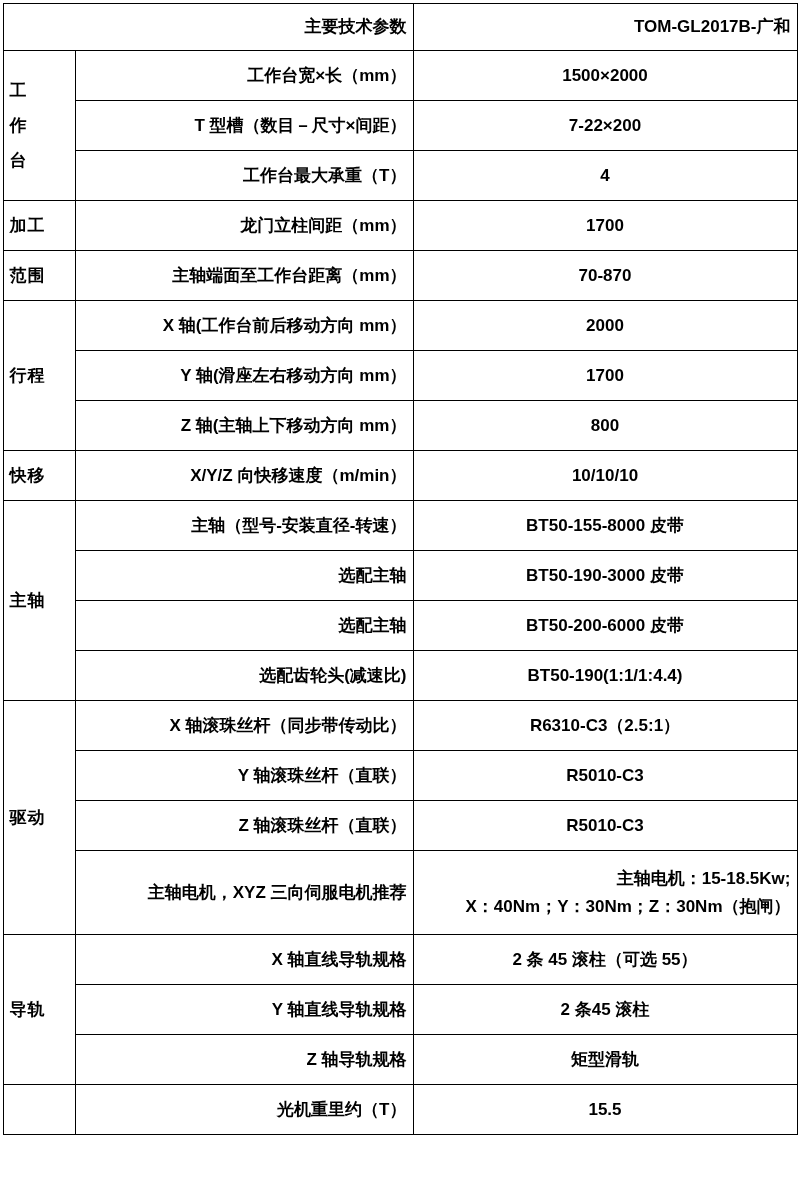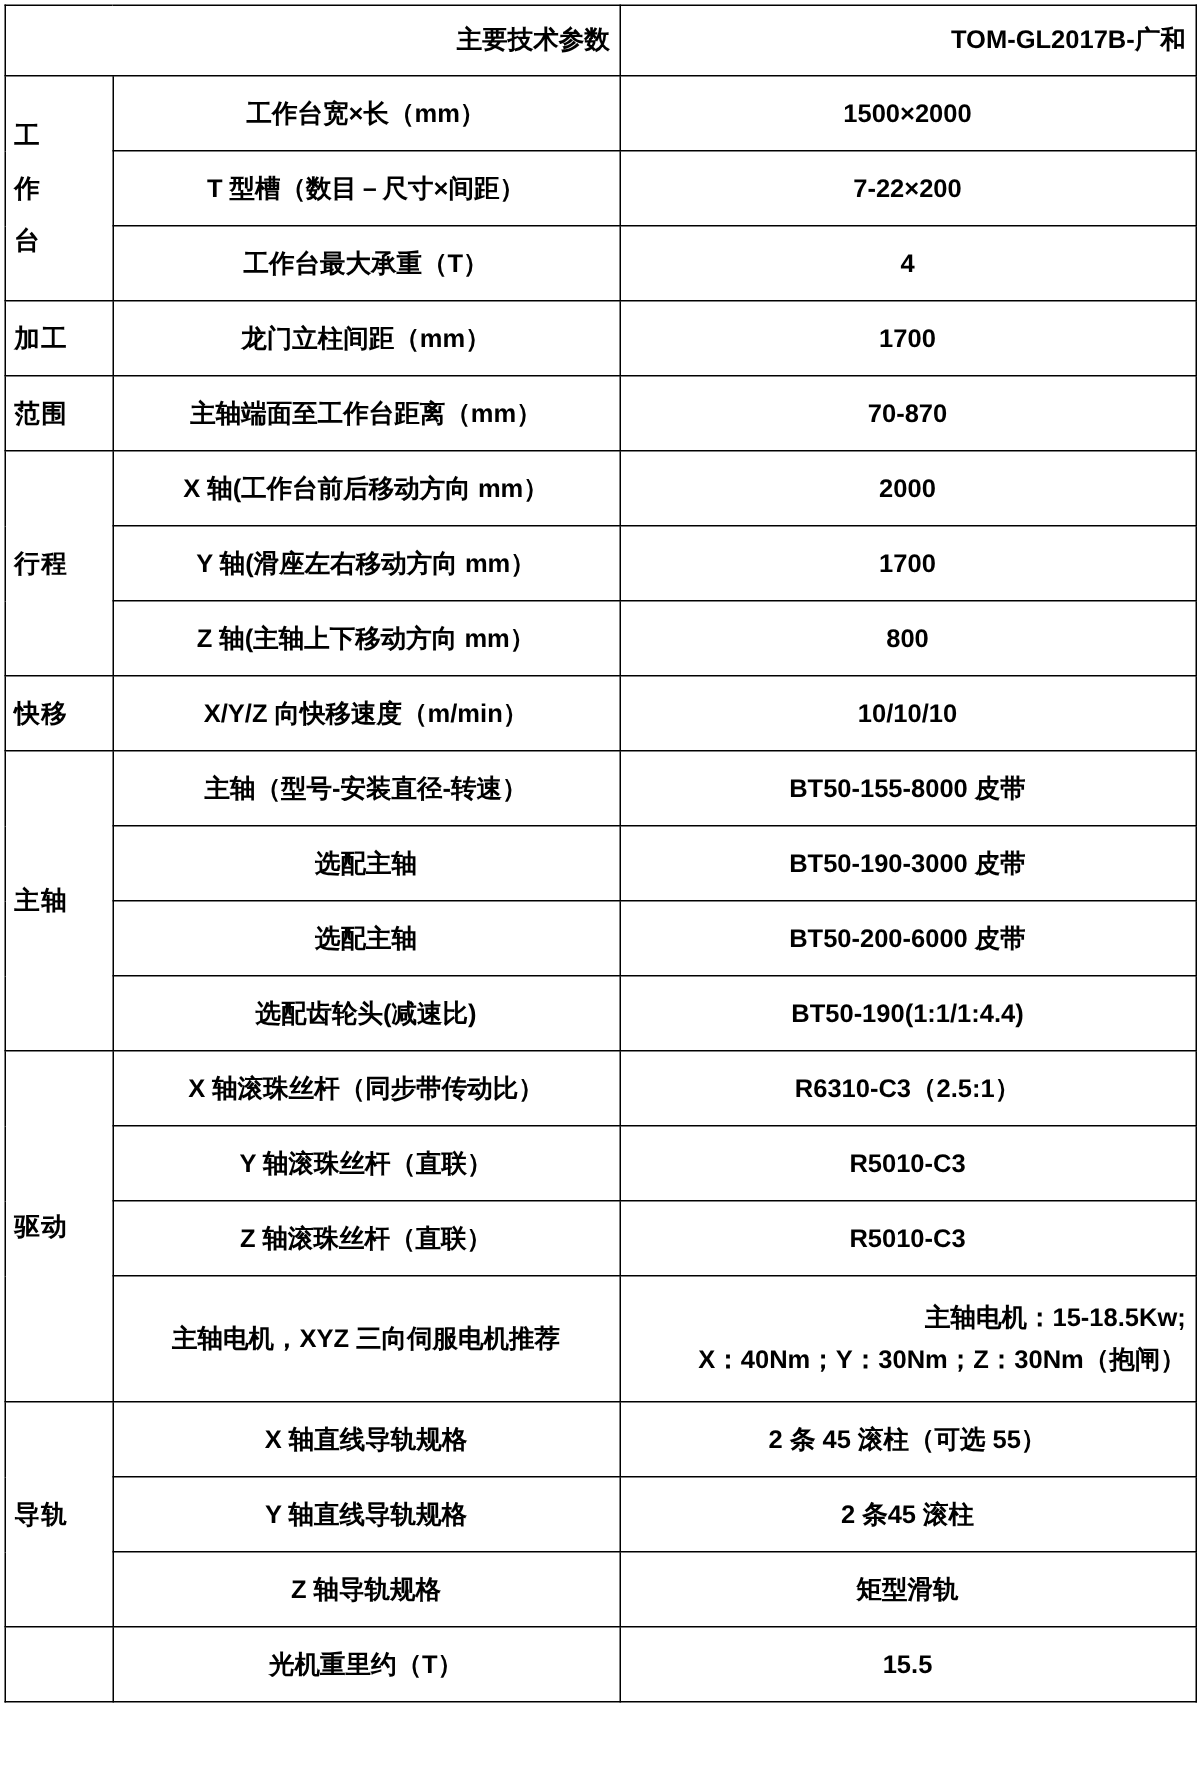--- a/index.html
+++ b/index.html
@@ -36,21 +36,21 @@
     text-align: right;
     height: 46px;
     font-size: 18px;
   }
   .group-cell {
     text-align: left;
     font-size: 18px;
     letter-spacing: 1px;
   }
   .item-cell {
-    text-align: center;
+    text-align: right;
   }
   .value-cell {
     text-align: center;
   }
   .row-h { height: 50px; }
   .row-h-tall { height: 84px; }
   .value-cell .line {
     display: block;
     text-align: right;
     padding-left: 2px;

